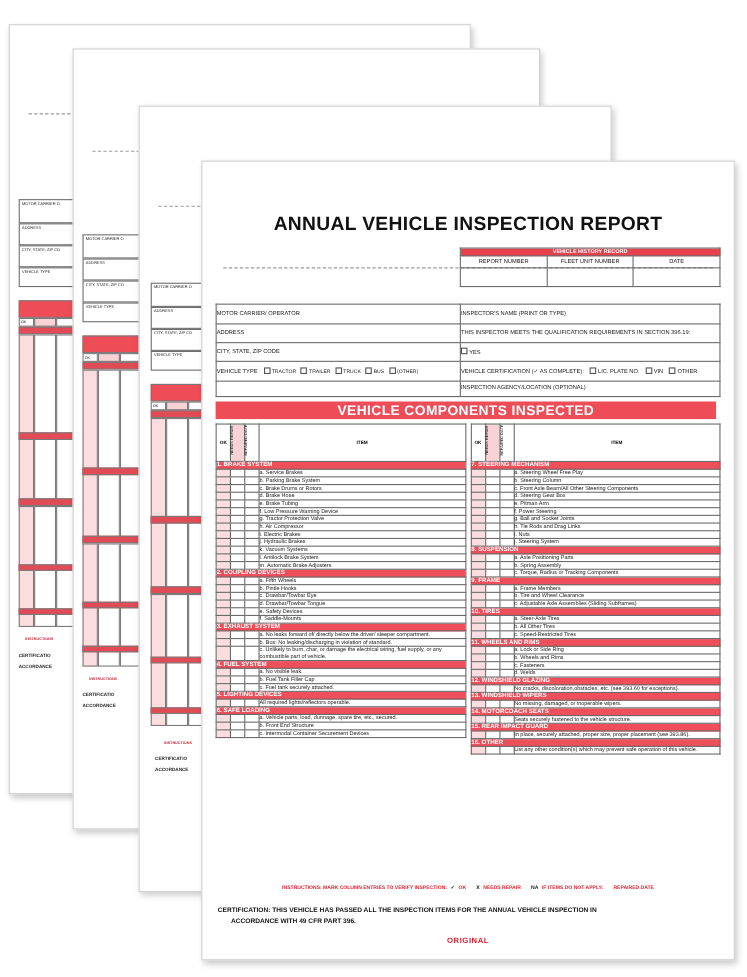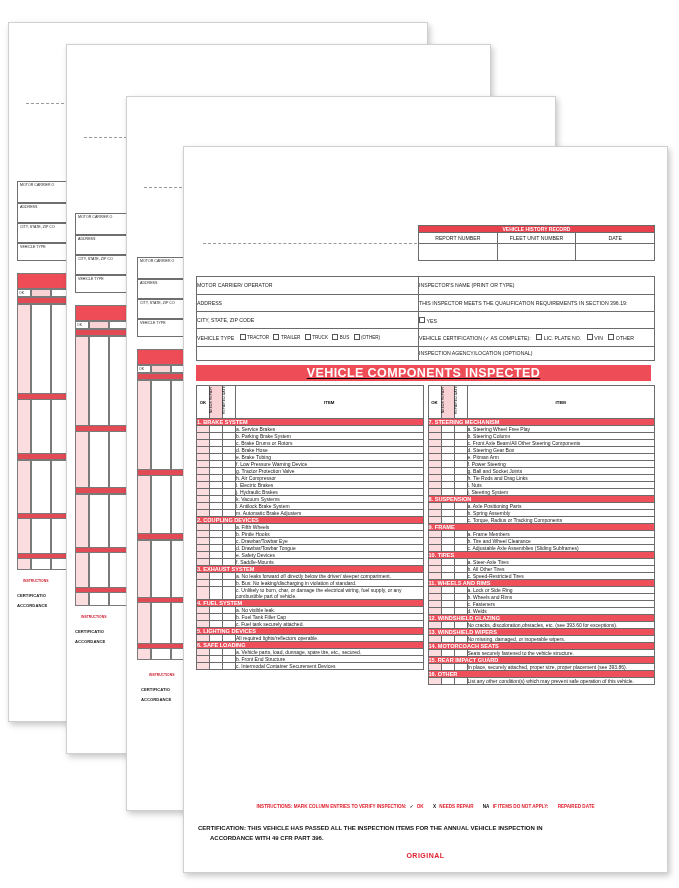--- a/index.html
+++ b/index.html
@@ -157,20 +157,21 @@
     <div class="mini-col mini-red" style="left:10px;top:546px;width:124px;height:6px;"></div>
     <div class="mini-instr" style="left:22px;top:576px;"><span>INSTRUCTIONS</span></div>
     <div class="mini-cert" style="left:14px;top:590px;font-weight:bold;"><span>CERTIFICATIO</span></div>
     <div class="mini-cert" style="left:14px;top:600px;font-weight:bold;"><span>ACCORDANCE</span></div>
   </div>
 
   <div class="sheet" id="front">
     <div class="perf" style="top:96px;"></div>
 
     <div class="f-pad">
+      <div class="f-title">ANNUAL VEHICLE INSPECTION REPORT</div>
 
       <div style="position:absolute;left:222px;right:0;top:78px;">
         <table class="tbl vhr">
           <tbody>
               <tr>
                 <td colspan="3" class="redbg cellpad mono-center" style="font-weight:bold;font-size:5px;">VEHICLE HISTORY RECORD</td>
               </tr>
           <tr>
             <td class="cellpad mono-center" style="height:10px;">REPORT  NUMBER</td>
             <td class="cellpad mono-center">FLEET UNIT NUMBER</td>
@@ -223,21 +224,21 @@
             </td>
           </tr>
           <tr>
             <td class="cellpad" style="height:13px;border-right:1px solid #6b6b6b;"></td>
             <td class="cellpad"><span>INSPECTION AGENCY/LOCATION (OPTIONAL)</span></td>
           </tr>
         </tbody>
           </table>
       </div>
 
-      <div style="position:absolute;left:0;right:4px;top:218px;text-decoration:underline;">
+      <div style="position:absolute;left:0;right:4px;top:218px;">
         <div class="sec-title">VEHICLE COMPONENTS INSPECTED</div>
       </div>
 
       <div style="position:absolute;left:0;right:0;top:238px;display:flex;gap:4px;">
 
         <div style="flex:1;">
           <table class="tbl">
             <colgroup>
                 <col style="width:13px">
                 <col style="width:13px">

